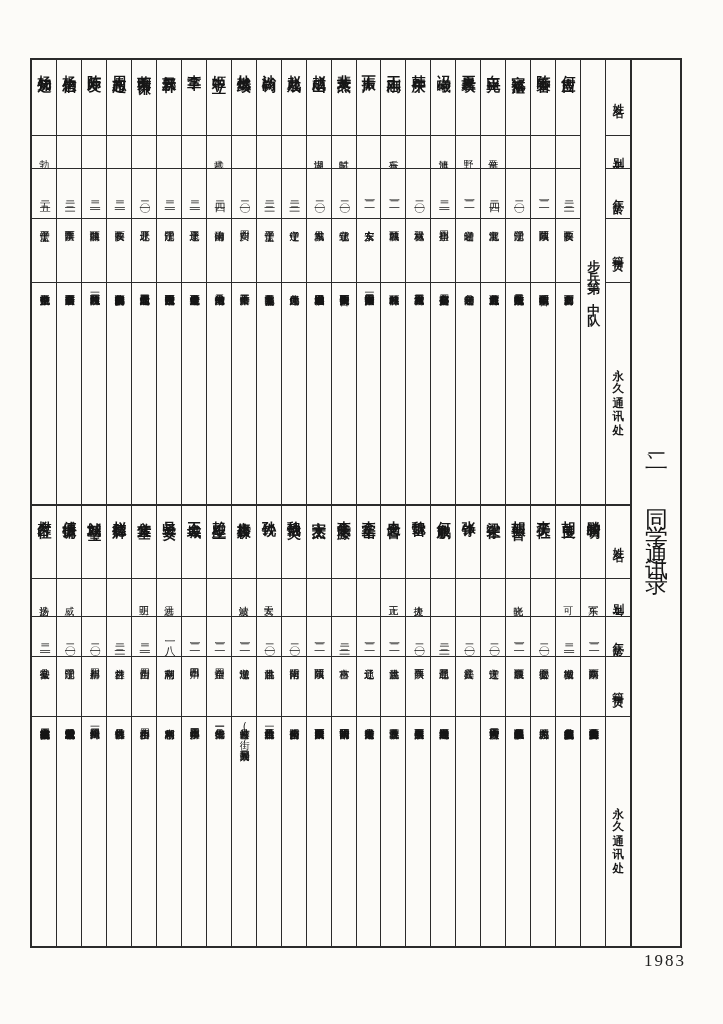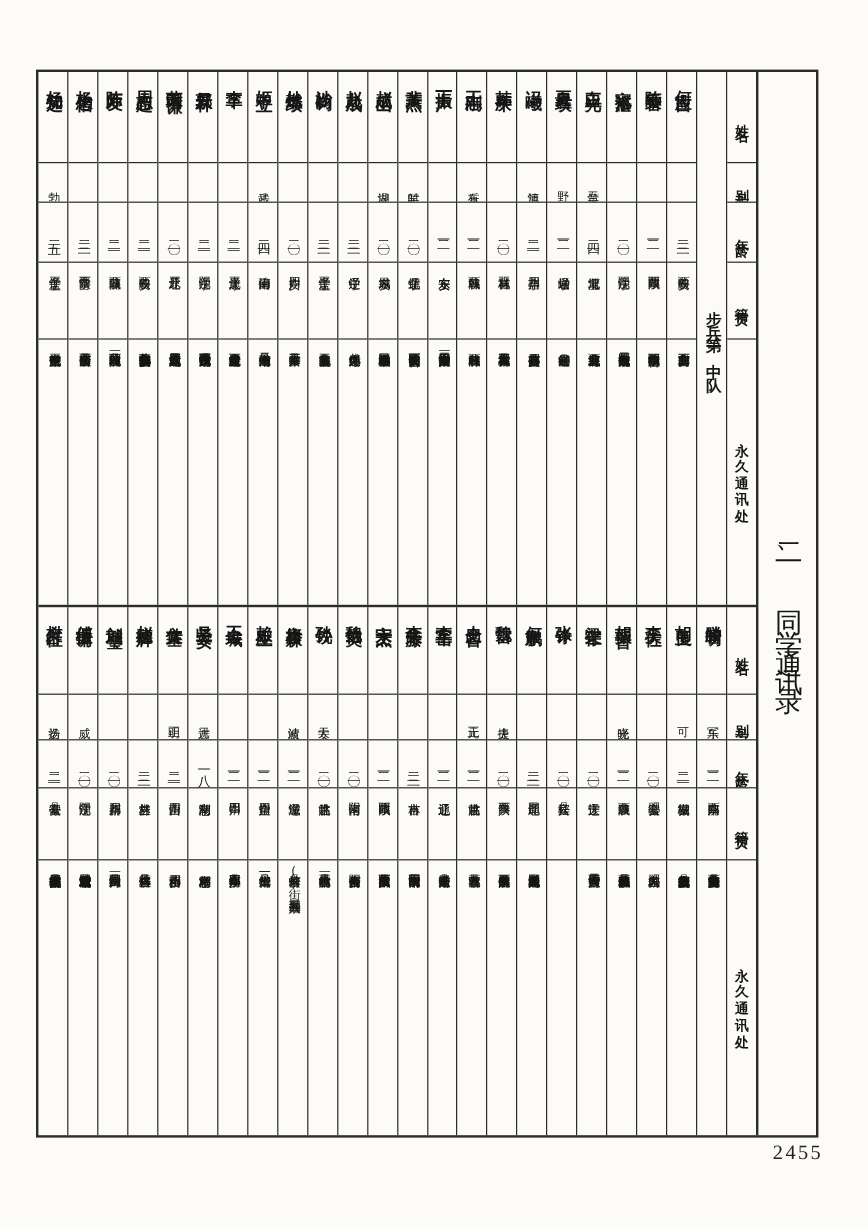--- a/index.html
+++ b/index.html
@@ -924,13 +924,13 @@
   </div>
 </div>
 
   </div>
 
   <div class="title-col">
     <span class="vtxt">二、同学通讯录</span>
   </div>
 </div>
 
-<div class="page-number">2455</div>
+<div class="page-number">1983</div>
 
 </body></html>

